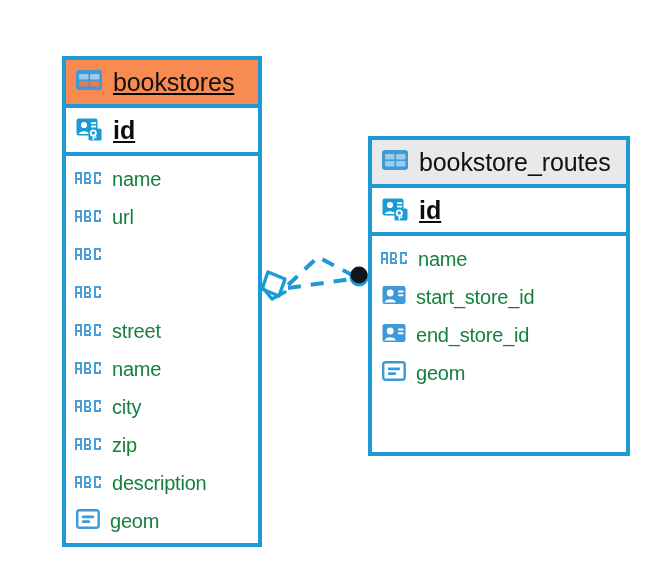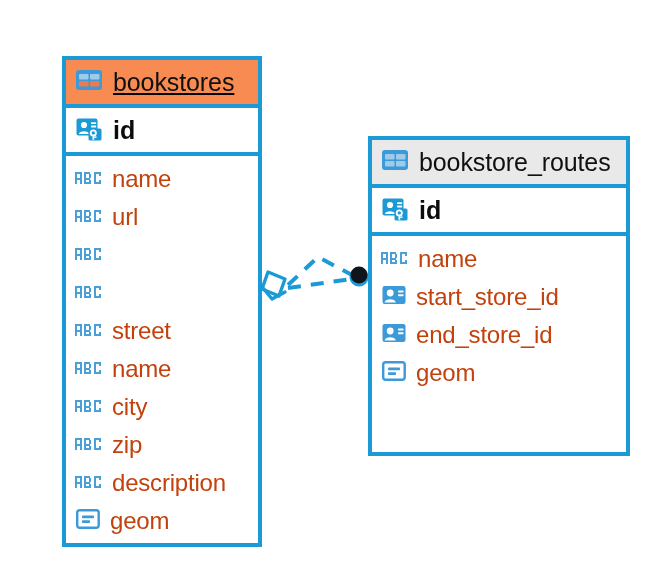--- a/index.html
+++ b/index.html
@@ -56,36 +56,37 @@
     gap: 10px;
     padding: 0 9px;
     height: 48px;
     border-bottom: 4px solid #1b9ad6;
   }
   .pk-label {
     font-size: 25px;
     font-weight: bold;
     color: #0c0c0c;
     white-space: nowrap;
+    text-decoration: underline;
   }
 
   .field-list {
     padding: 4px 0 5px 0;
   }
   .field-row {
     box-sizing: border-box;
     display: flex;
     align-items: center;
     gap: 9px;
     padding: 0 9px;
     height: 38px;
   }
   .field-label {
-    font-size: 24px;
-    color: #c2410c;
+    font-size: 20px;
+    color: #15803d;
     white-space: nowrap;
     letter-spacing: -0.2px;
   }
 
   
   .icon {
     flex: 0 0 auto;
     display: block;
   }
   .icon-abc {

